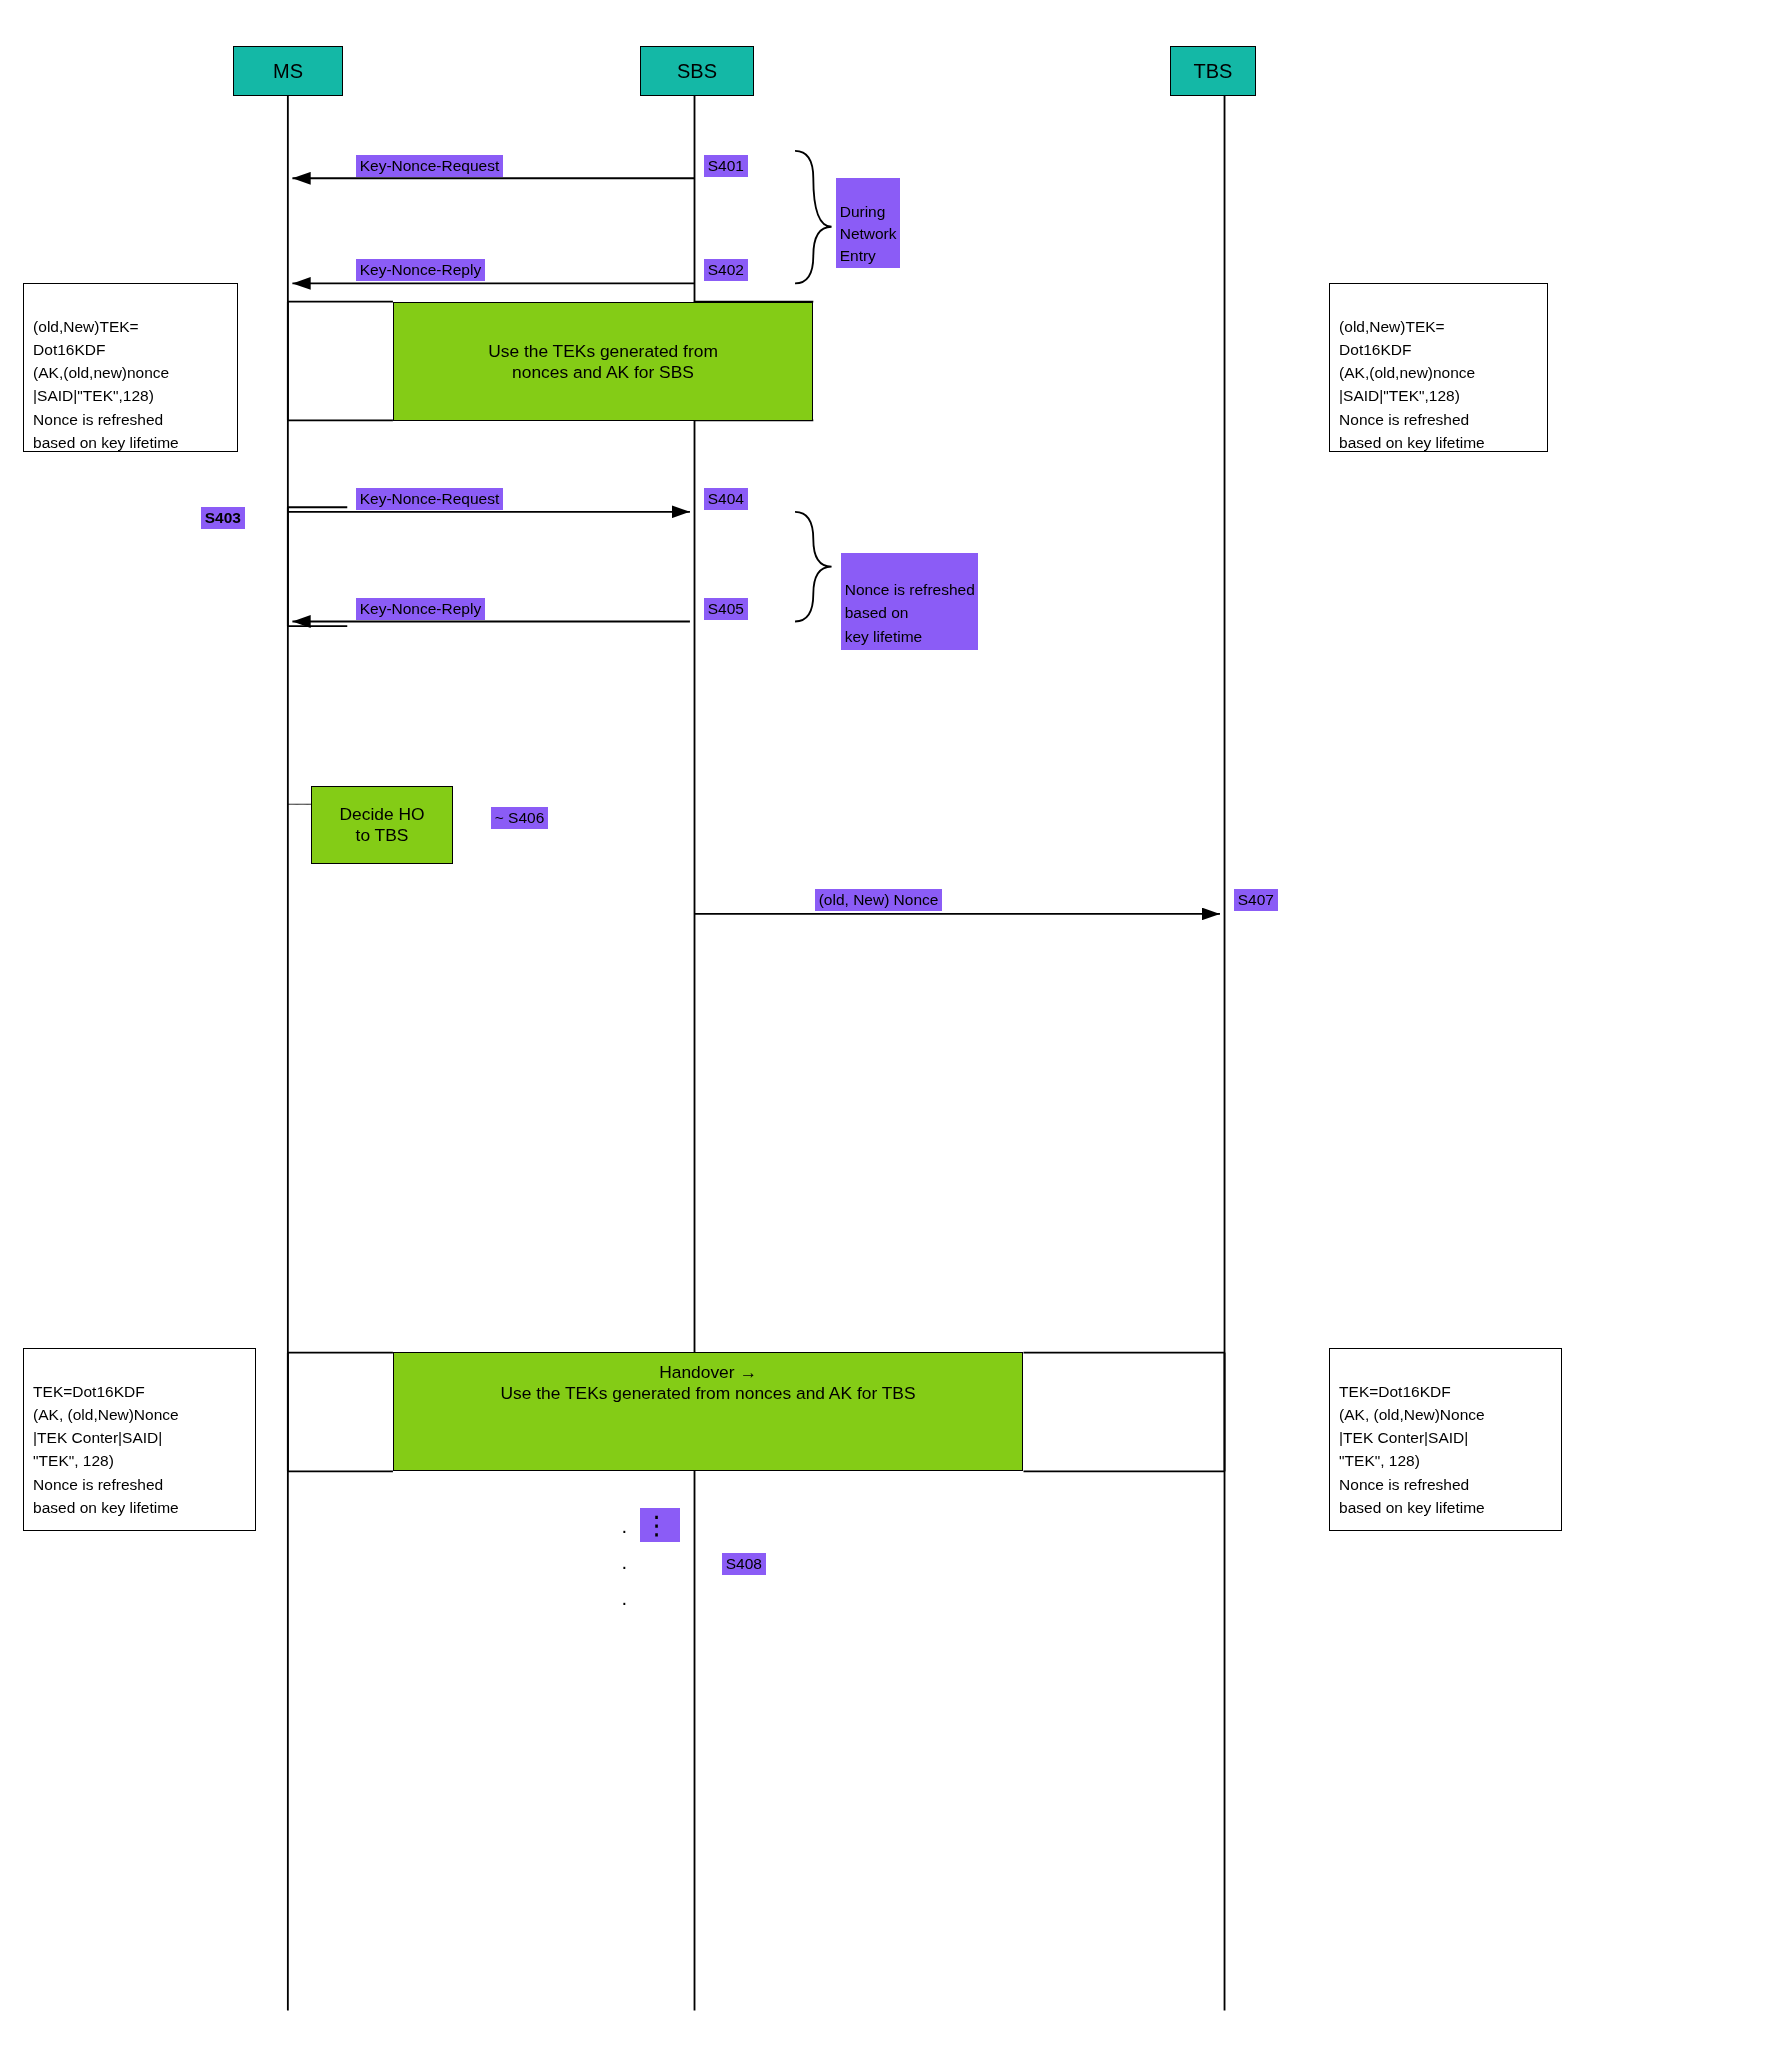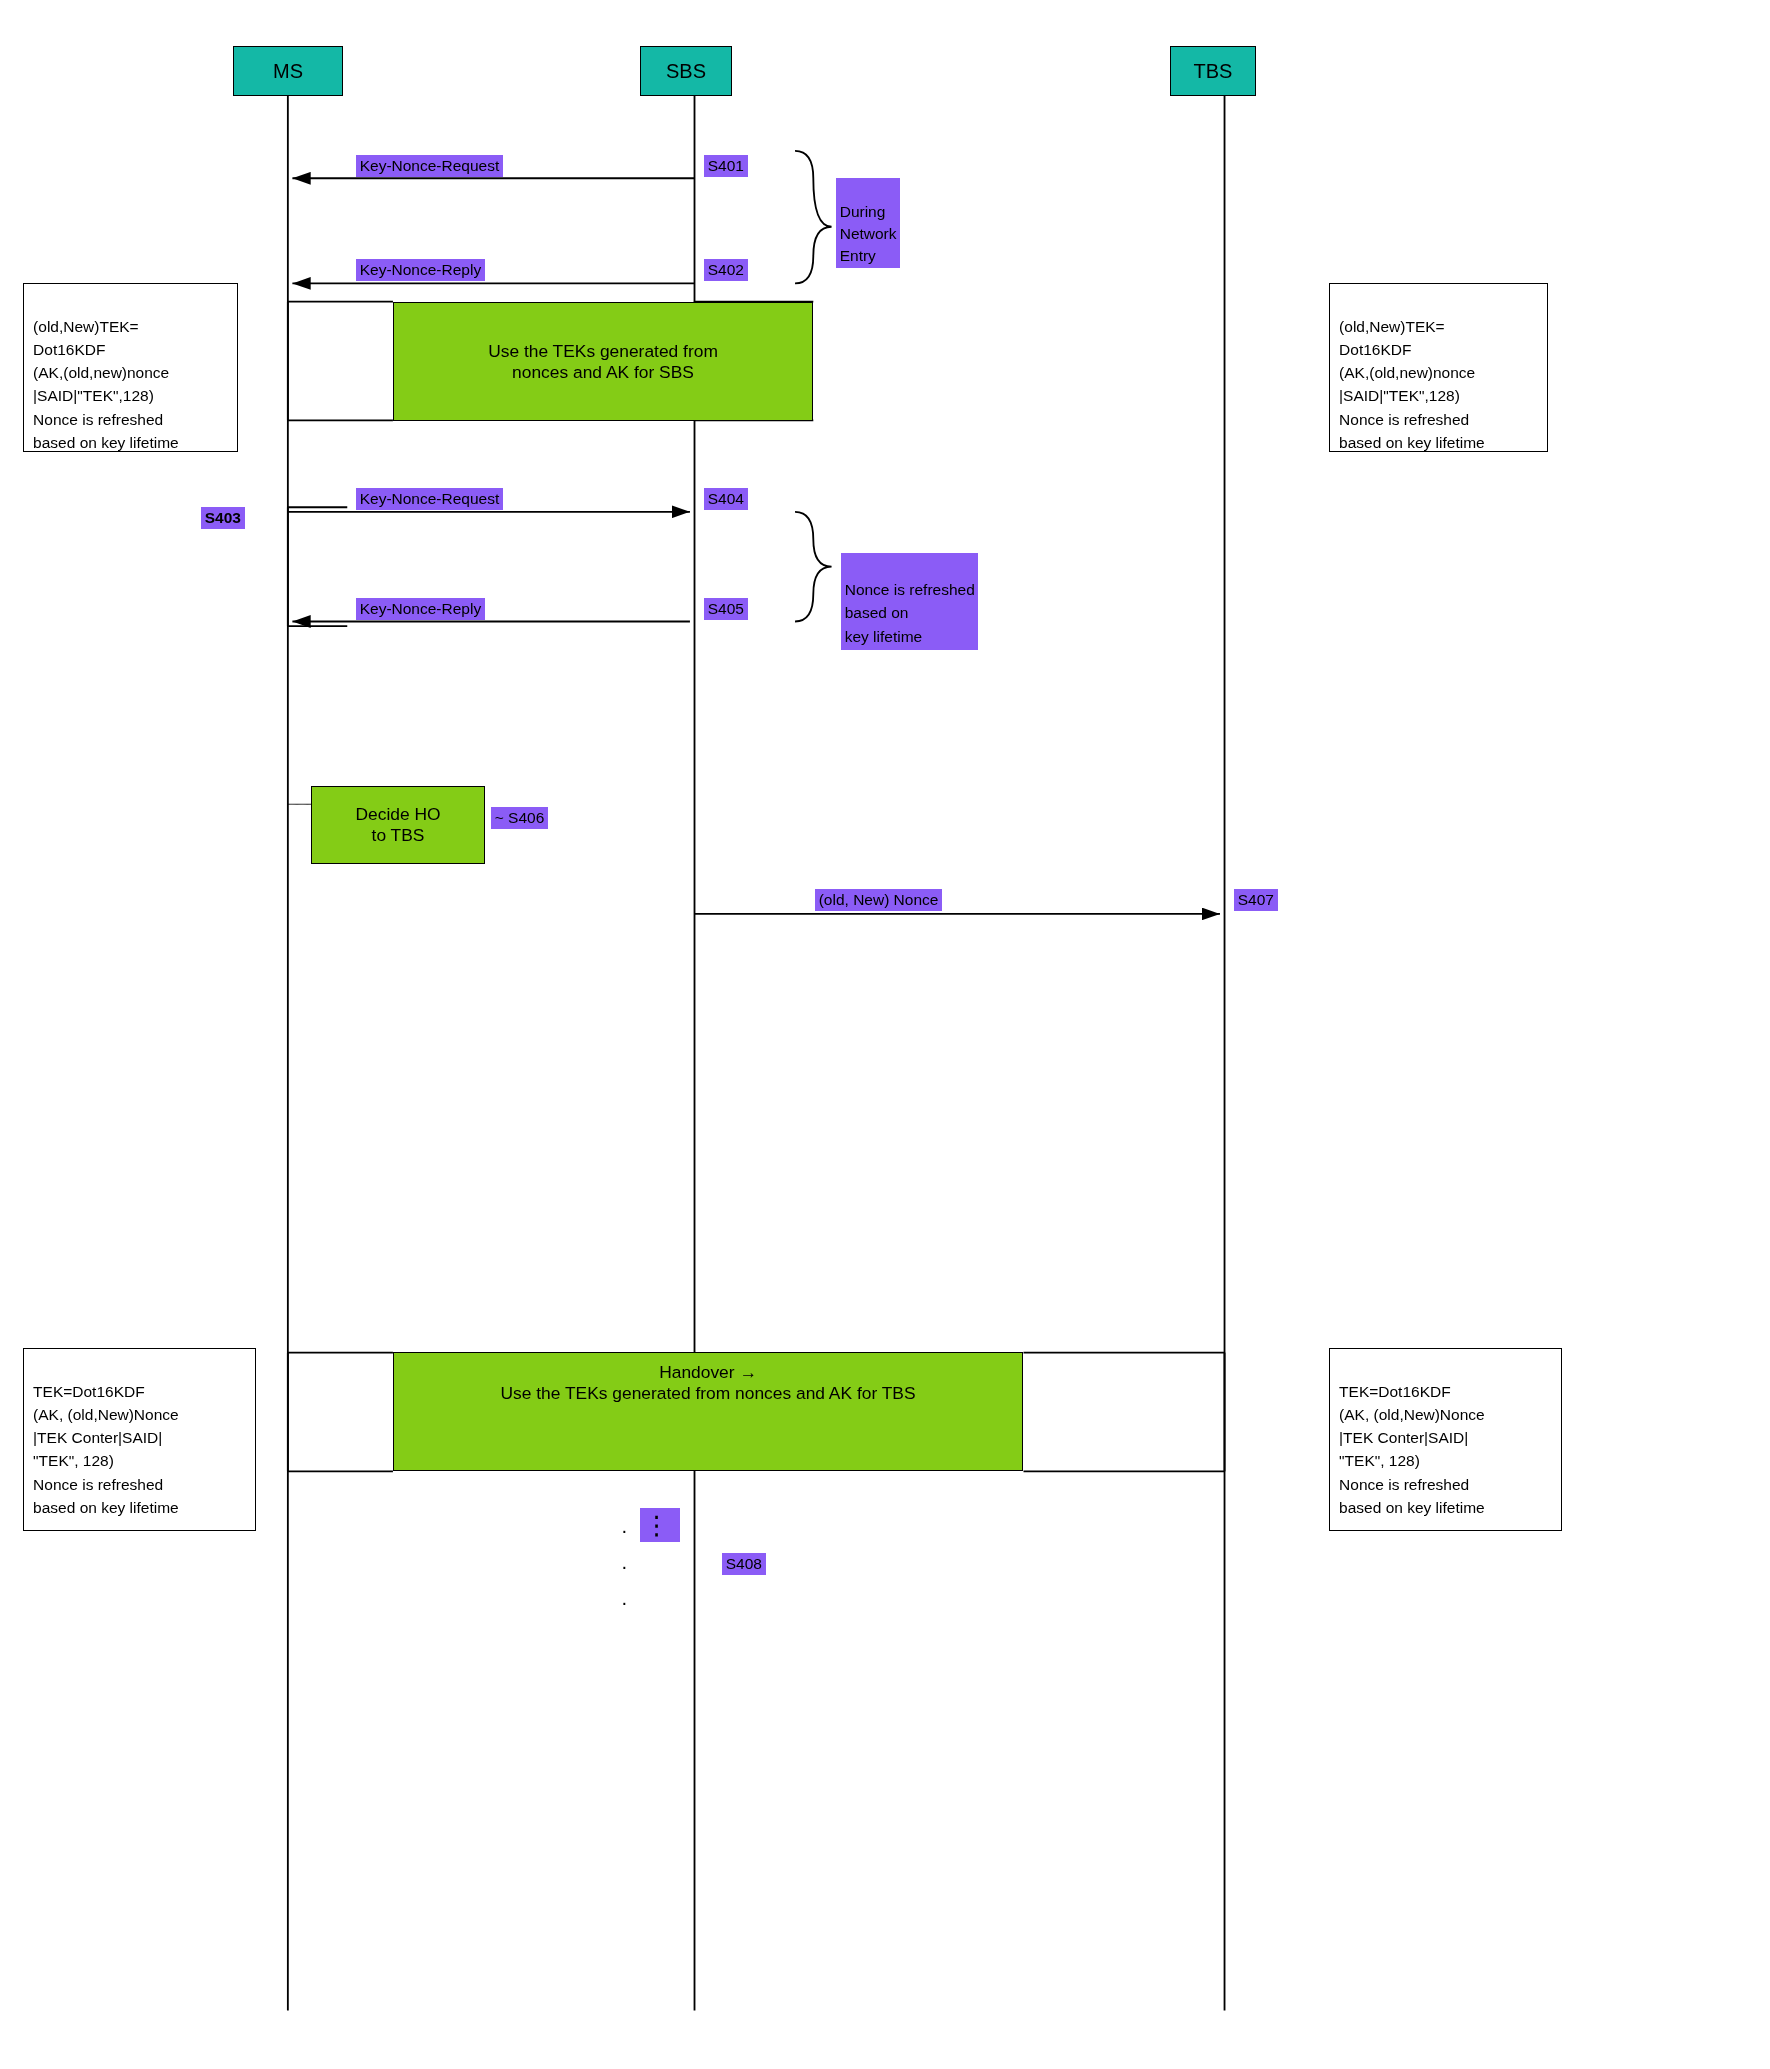--- a/index.html
+++ b/index.html
@@ -112,21 +112,21 @@
       <marker id="arrowhead" markerWidth="10" markerHeight="7" refX="10" refY="3.5" orient="auto">
         <polygon points="0 0, 10 3.5, 0 7" fill="#000"></polygon>
       </marker>
     </defs>
   </svg>
 
   <div class="entity-box" style="left:233px; top:46px; width:110px; height:50px; display:flex; align-items:center; justify-content:center;">
     <span>MS</span>
   </div>
 
-  <div class="entity-box" style="left:640px; top:46px; width:92px; height:50px; display:flex; align-items:center; justify-content:center;">
+  <div class="entity-box" style="left:640px; top:46px; width:114px; height:50px; display:flex; align-items:center; justify-content:center;">
     <span>SBS</span>
   </div>
 
   <div class="entity-box" style="left:1170px; top:46px; width:86px; height:50px; display:flex; align-items:center; justify-content:center;">
     <span>TBS</span>
   </div>
 
   <div class="label" style="left:356px; top:155px;">
     <span>Key-Nonce-Request</span>
   </div>
@@ -187,21 +187,21 @@
   <div class="label" style="left:704px; top:598px;">
     <span>S405</span>
   </div>
 
   <div class="label" style="left:841px; top:553px; white-space:pre-line; line-height:1.5;">
     Nonce is refreshed
 based on
 key lifetime
   </div>
 
-  <div class="process-box" style="left:311px; top:786px; width:174px; height:78px; display:flex; align-items:center; justify-content:center; text-align:center;">
+  <div class="process-box" style="left:311px; top:786px; width:142px; height:78px; display:flex; align-items:center; justify-content:center; text-align:center;">
     <span style="white-space:pre-line;">Decide HO
 to TBS</span>
   </div>
   <div class="label" style="left:491px; top:807px;text-align:right;">
     <span>~ <span>S406</span></span>
   </div>
 
   <div class="label" style="left:804px; top:889px;margin-left:11px;">
     <span>(old, New) Nonce</span>
   </div>

